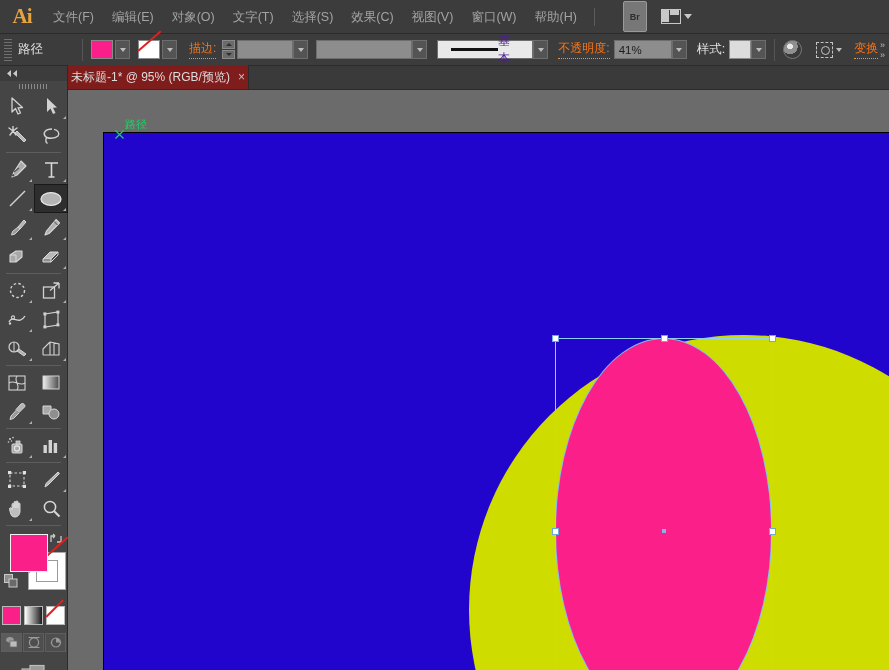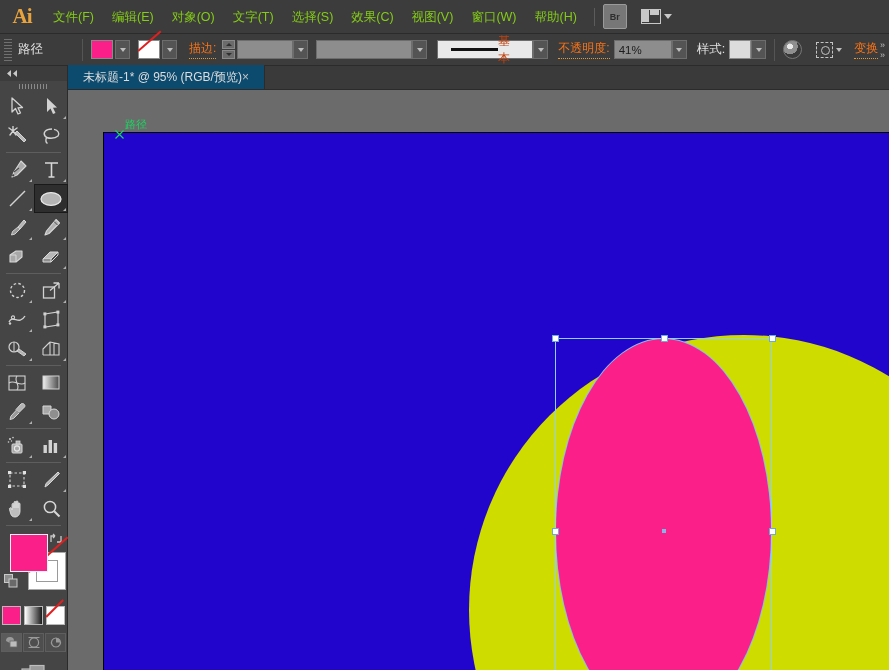--- a/index.html
+++ b/index.html
@@ -19,28 +19,28 @@
     background:#3c3c3c;
     display:flex; align-items:center;
     border-bottom:1px solid #2b2b2b;
   }
   .ai-logo {
     width:44px; height:34px; display:flex; align-items:center; justify-content:center;
     color:#e8a33d; font-size:21px; font-weight:bold; font-family:"Liberation Serif", serif;
     letter-spacing:-1px;
   }
   .menu-item {
-    padding:0 9px; height:34px; line-height:34px; color:#84cc16;
+    padding:0 9px; height:34px; line-height:34px; color:#a3a3a3;
     font-size:12.5px; white-space:nowrap; cursor:default;
   }
   .menu-sep-v { width:1px; height:18px; background:#5c5c5c; margin:0 8px; }
   .br-btn {
-    width:24px; height:25px; background:#777; border:1px solid #9a9a9a; border-radius:2px;
+    width:24px; height:31px; background:#777; border:1px solid #9a9a9a; border-radius:2px;
     display:flex; align-items:center; justify-content:center;
-    font-size:9px; color:#2e2e2e; font-weight:bold; margin-left:0;
+    font-size:9px; color:#2e2e2e; font-weight:bold; margin-left:20px;
   }
   .ws-btn { display:flex; align-items:center; gap:3px; margin-left:14px; }
   .ws-icon { width:20px; height:15px; border:1.5px solid #c8c8c8; position:relative; }
   .ws-icon:before { content:""; position:absolute; left:0; top:0; width:7px; height:11.5px; background:#c8c8c8; }
   .ws-icon:after { content:""; position:absolute; left:8.5px; top:0; width:9px; height:4.5px; background:#c8c8c8; }
   .caret-dn { width:0;height:0;border-left:4px solid transparent;border-right:4px solid transparent;border-top:5px solid #c8c8c8; }
 
   
   .controlbar {
     position:absolute; left:0; top:34px; width:889px; height:32px;
@@ -79,21 +79,21 @@
     height:19px; background:#8d8d8d; border:1px solid #6d6d6d;
     display:flex; align-items:center; padding:0 4px; color:#1c1c1c; font-size:11.5px;
   }
   .combo-btn {
     width:15px; height:19px; background:#545454; border:1px solid #6d6d6d;
     display:flex; align-items:center; justify-content:center;
   }
   .stroke-prof {
     width:96px; height:19px; background:#e9e9e9; border:1px solid #6d6d6d;
     display:flex; align-items:center; justify-content:space-between; padding:0 13px;
-    color:#c2410c; font-size:12px;
+    color:#4c1d95; font-size:12px;
   }
   .stroke-line { width:52px; height:2.5px; background:#111; }
   .opacity-field {
     width:58px; height:19px; background:#8d8d8d; border:1px solid #6d6d6d;
     display:flex; align-items:center; padding-left:4px; color:#1c1c1c; font-size:11.5px;
   }
   .globe-icon {
     width:19px; height:19px; border-radius:50%;
     background:radial-gradient(circle at 35% 32%, #e8e8e8 0 18%, #8f8f8f 19% 48%, #3a3a3a 49% 100%);
     border:1px solid #777;
@@ -110,22 +110,22 @@
     color:#bdbdbd; font-size:9px; line-height:8px;
   }
 
   
   .tabstrip {
     position:absolute; left:68px; top:66px; width:821px; height:24px;
     background:#3a3a3a; border-bottom:1px solid #2b2b2b;
     display:flex; align-items:flex-end;
   }
   .doctab {
-    height:24px; background:#0c4a6e; border-right:1px solid #2b2b2b;
-    display:flex; align-items:center; padding:0 15px;
+    height:24px; background:#7f1d1d; border-right:1px solid #2b2b2b;
+    display:flex; align-items:center; gap:8px; padding:0 3px;
     color:#dcdcdc; font-size:12px; white-space:nowrap;
   }
   .tab-close { color:#c2c2c2; font-size:12px; }
 
   
   .toolpanel {
     position:absolute; left:0; top:66px; width:68px; height:604px;
     background:#454545; border-right:1px solid #2b2b2b;
   }
   .tp-head {

